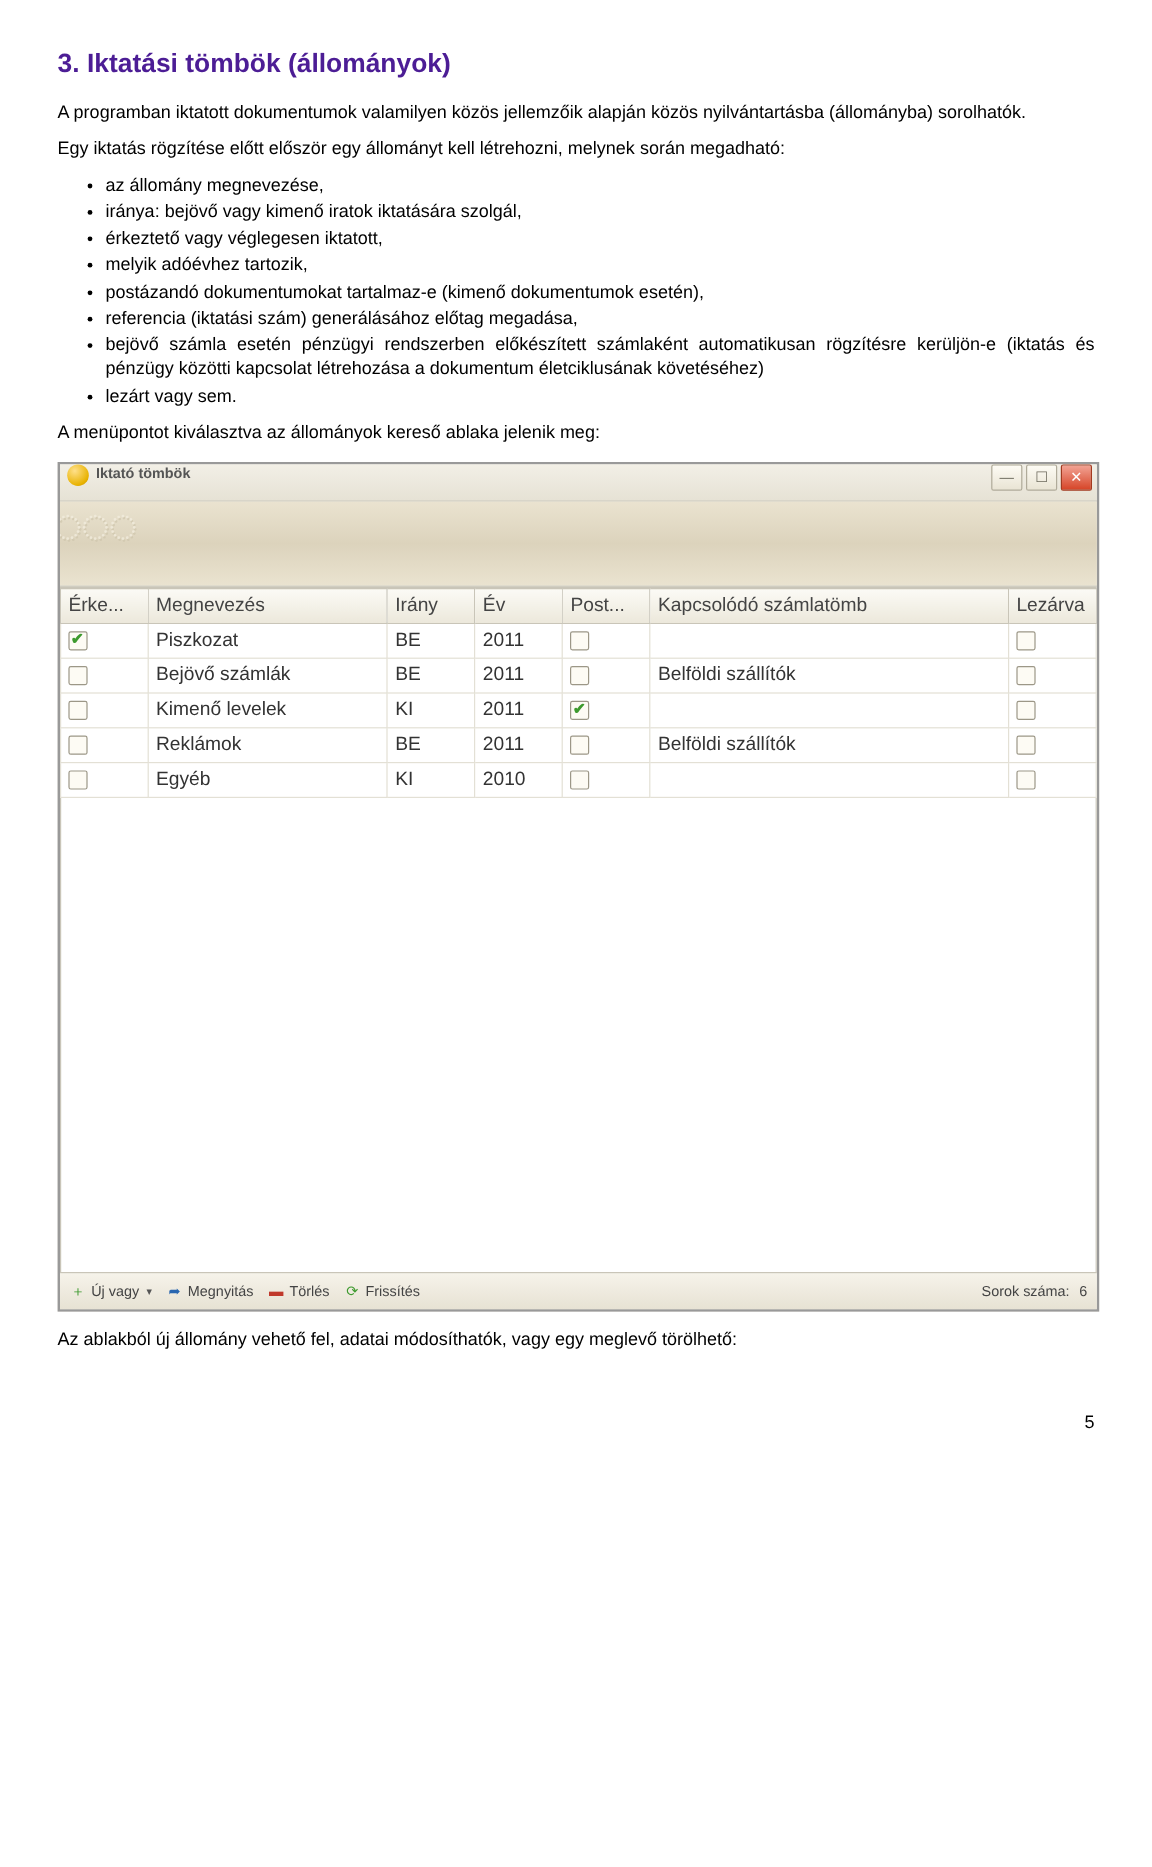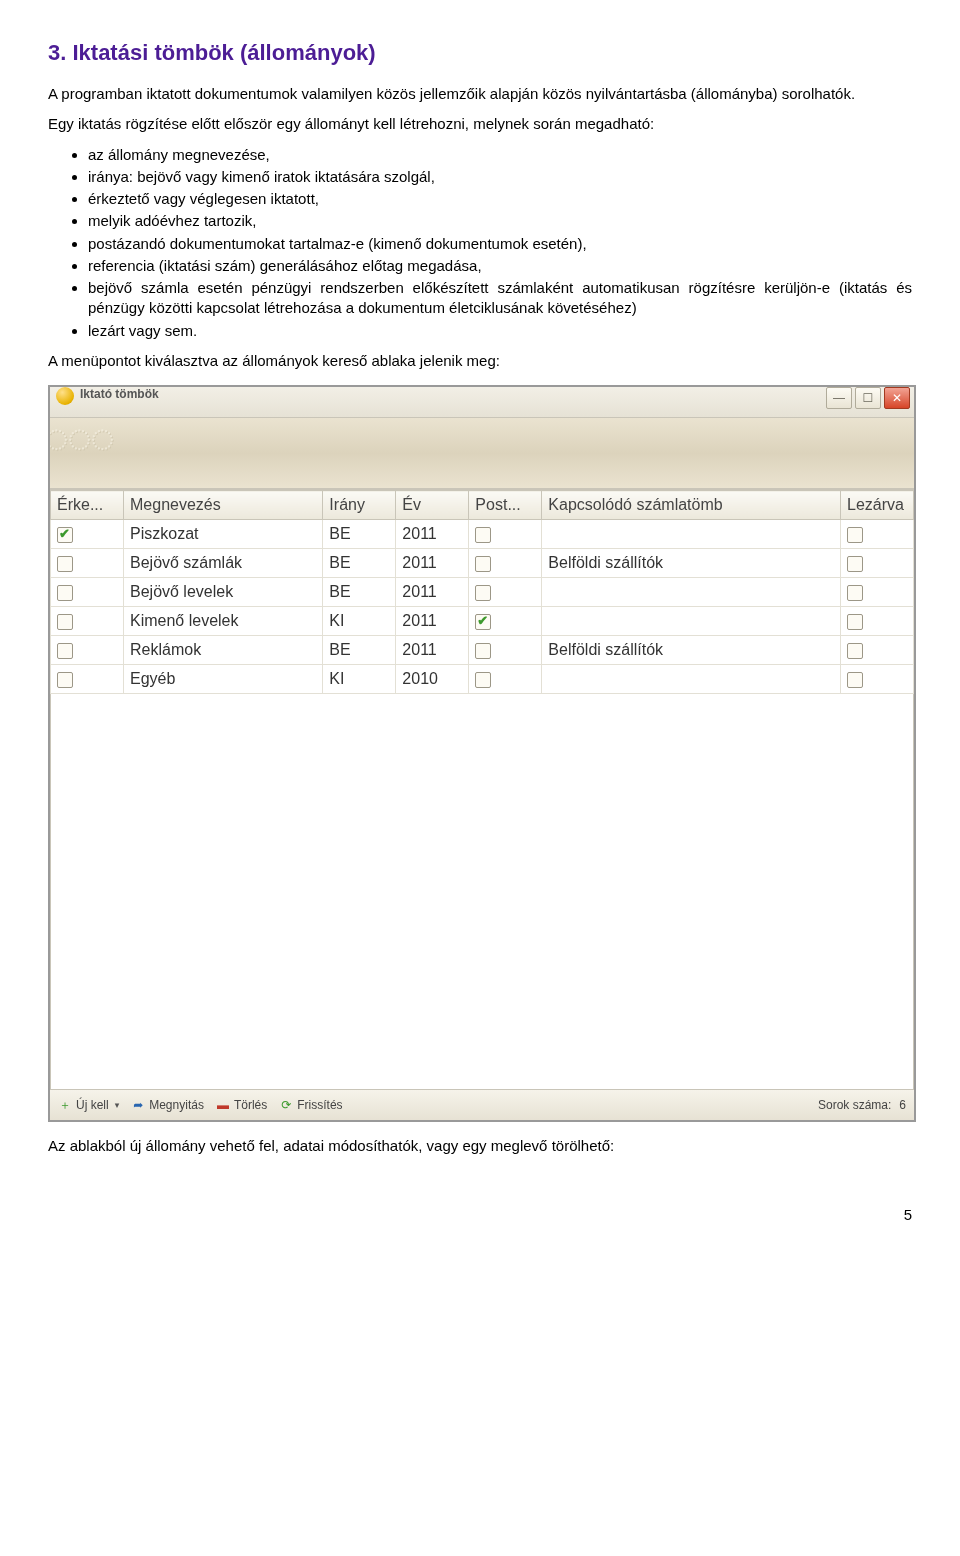--- a/index.html
+++ b/index.html
@@ -247,29 +247,20 @@
             <td><span class="chk"></span></td>
             <td>Bejövő számlák</td>
             <td>BE</td>
             <td>2011</td>
             <td><span class="chk"></span></td>
             <td>Belföldi szállítók</td>
             <td><span class="chk"></span></td>
           </tr>
           <tr>
             <td><span class="chk"></span></td>
-            <td>Bejövő levelek</td>
-            <td>BE</td>
-            <td>2011</td>
-            <td><span class="chk"></span></td>
-            <td></td>
-            <td><span class="chk"></span></td>
-          </tr>
-          <tr>
-            <td><span class="chk"></span></td>
             <td>Kimenő levelek</td>
             <td>KI</td>
             <td>2011</td>
             <td><span class="chk checked"></span></td>
             <td></td>
             <td><span class="chk"></span></td>
           </tr>
           <tr>
             <td><span class="chk"></span></td>
             <td>Reklámok</td>
@@ -288,21 +279,21 @@
             <td></td>
             <td><span class="chk"></span></td>
           </tr>
         </tbody>
     </table>
     <div class="gridpad"></div>
   </div>
   <div class="statusbar">
     <div class="sb-item">
       <span class="sb-icon" style="color:#3d9a2e;">＋</span>
-      <span>Új kell</span>
+      <span>Új vagy</span>
       <span class="dropdown-caret">▾</span>
     </div>
     <div class="sb-item">
       <span class="sb-icon" style="color:#2966b0;">➦</span>
       <span>Megnyitás</span>
     </div>
     <div class="sb-item">
       <span class="sb-icon" style="color:#c0392b;">▬</span>
       <span>Törlés</span>
     </div>

